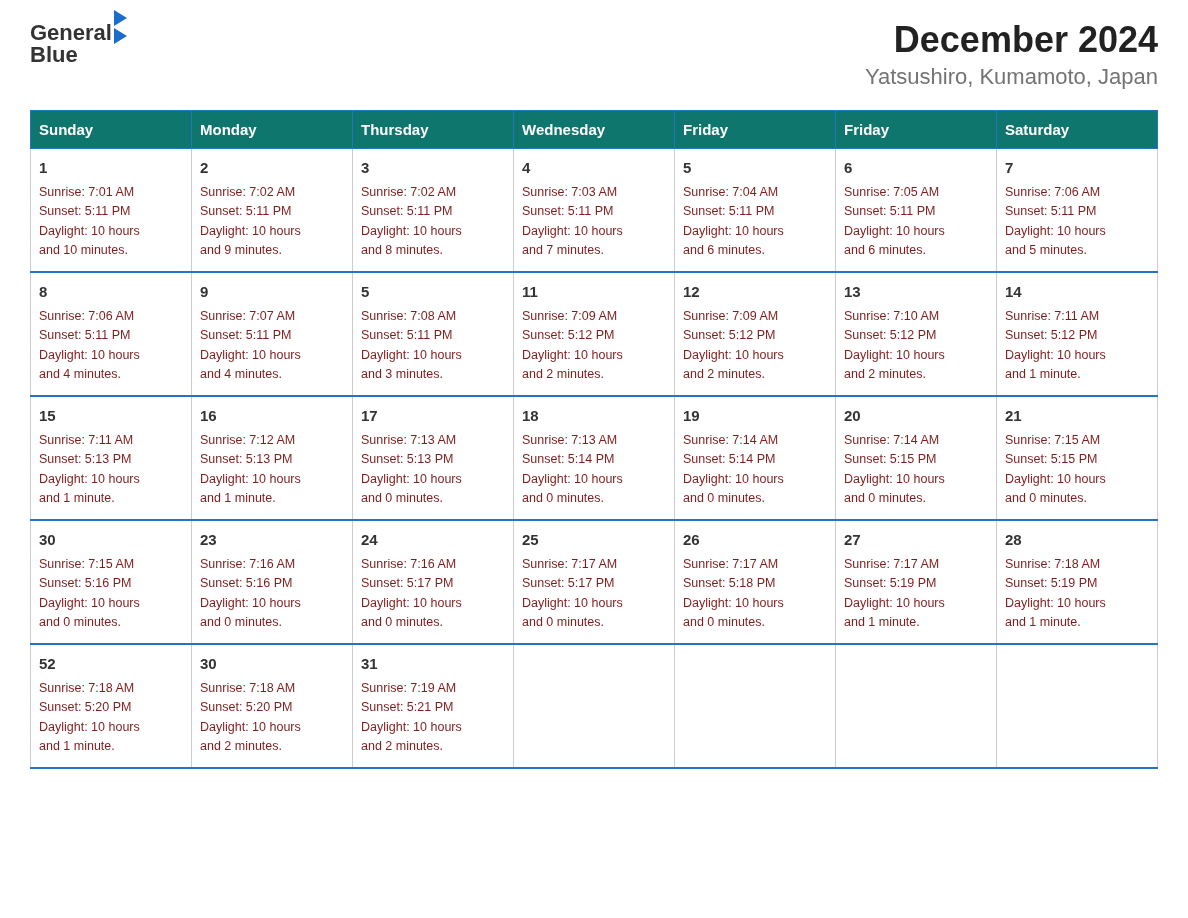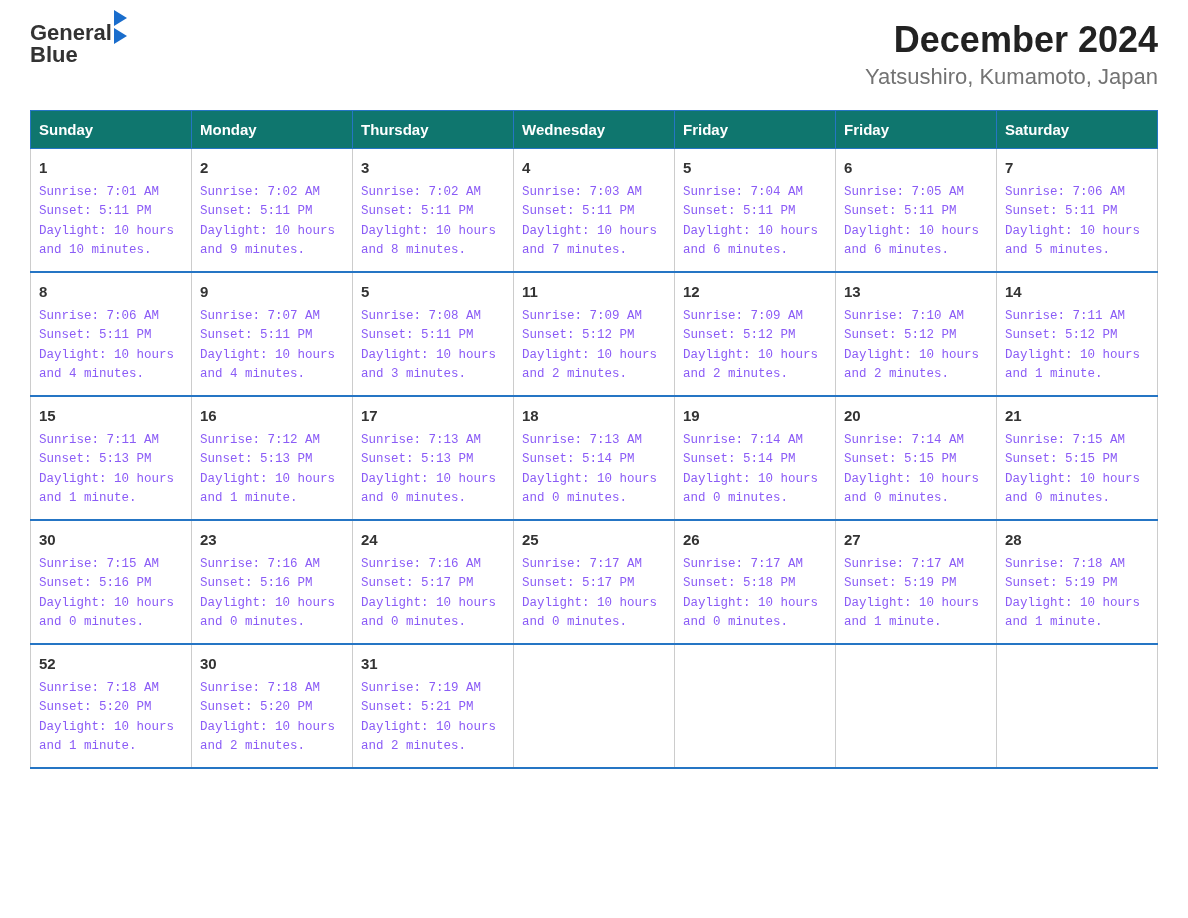--- a/index.html
+++ b/index.html
@@ -67,23 +67,22 @@
       border-bottom: 2px solid #2575c4;
     }
     .day-number {
       font-size: 15px;
       font-weight: bold;
       margin-bottom: 4px;
       display: block;
     }
     .day-info {
       font-size: 12.5px;
-      color: #8b5cf6;
+      color: #7f1d1d;
       line-height: 1.55;
-      font-family: Liberation Mono, monospace;
     }
     .empty-cell {
       background: #fff;
     }
   </style>
 </head>
 <body>
 
 <div class="header">
   <div class="logo">

